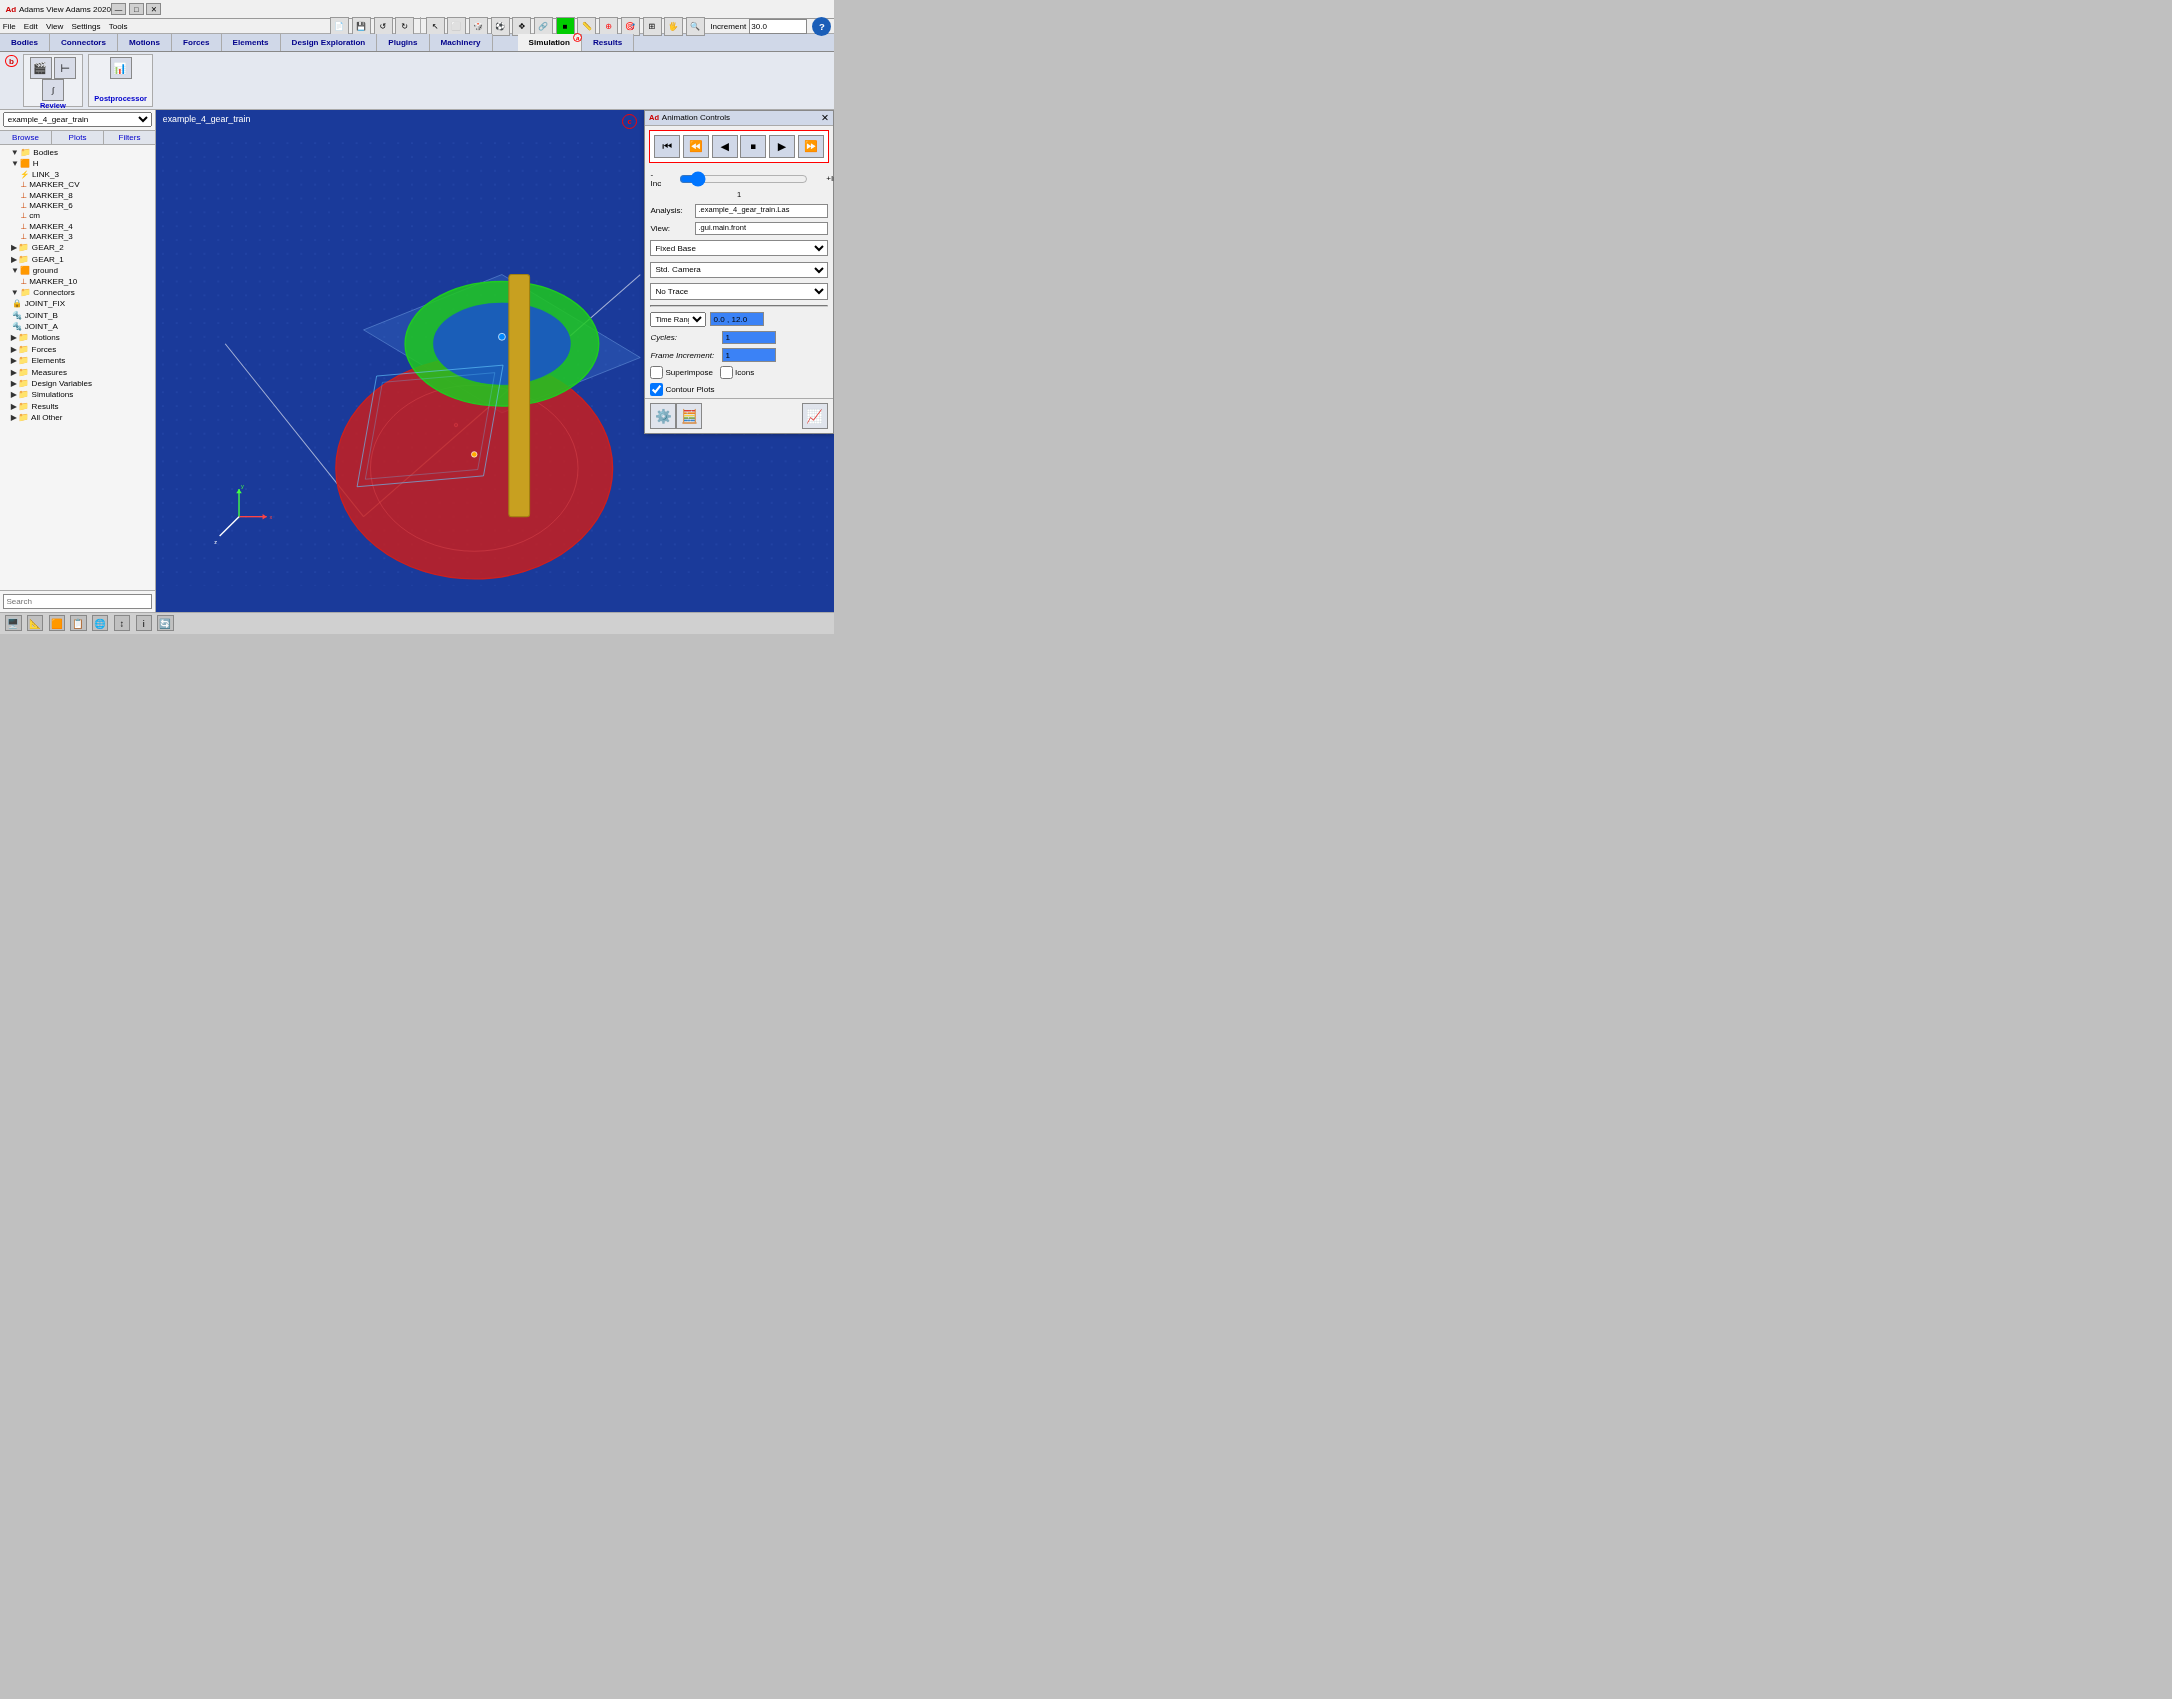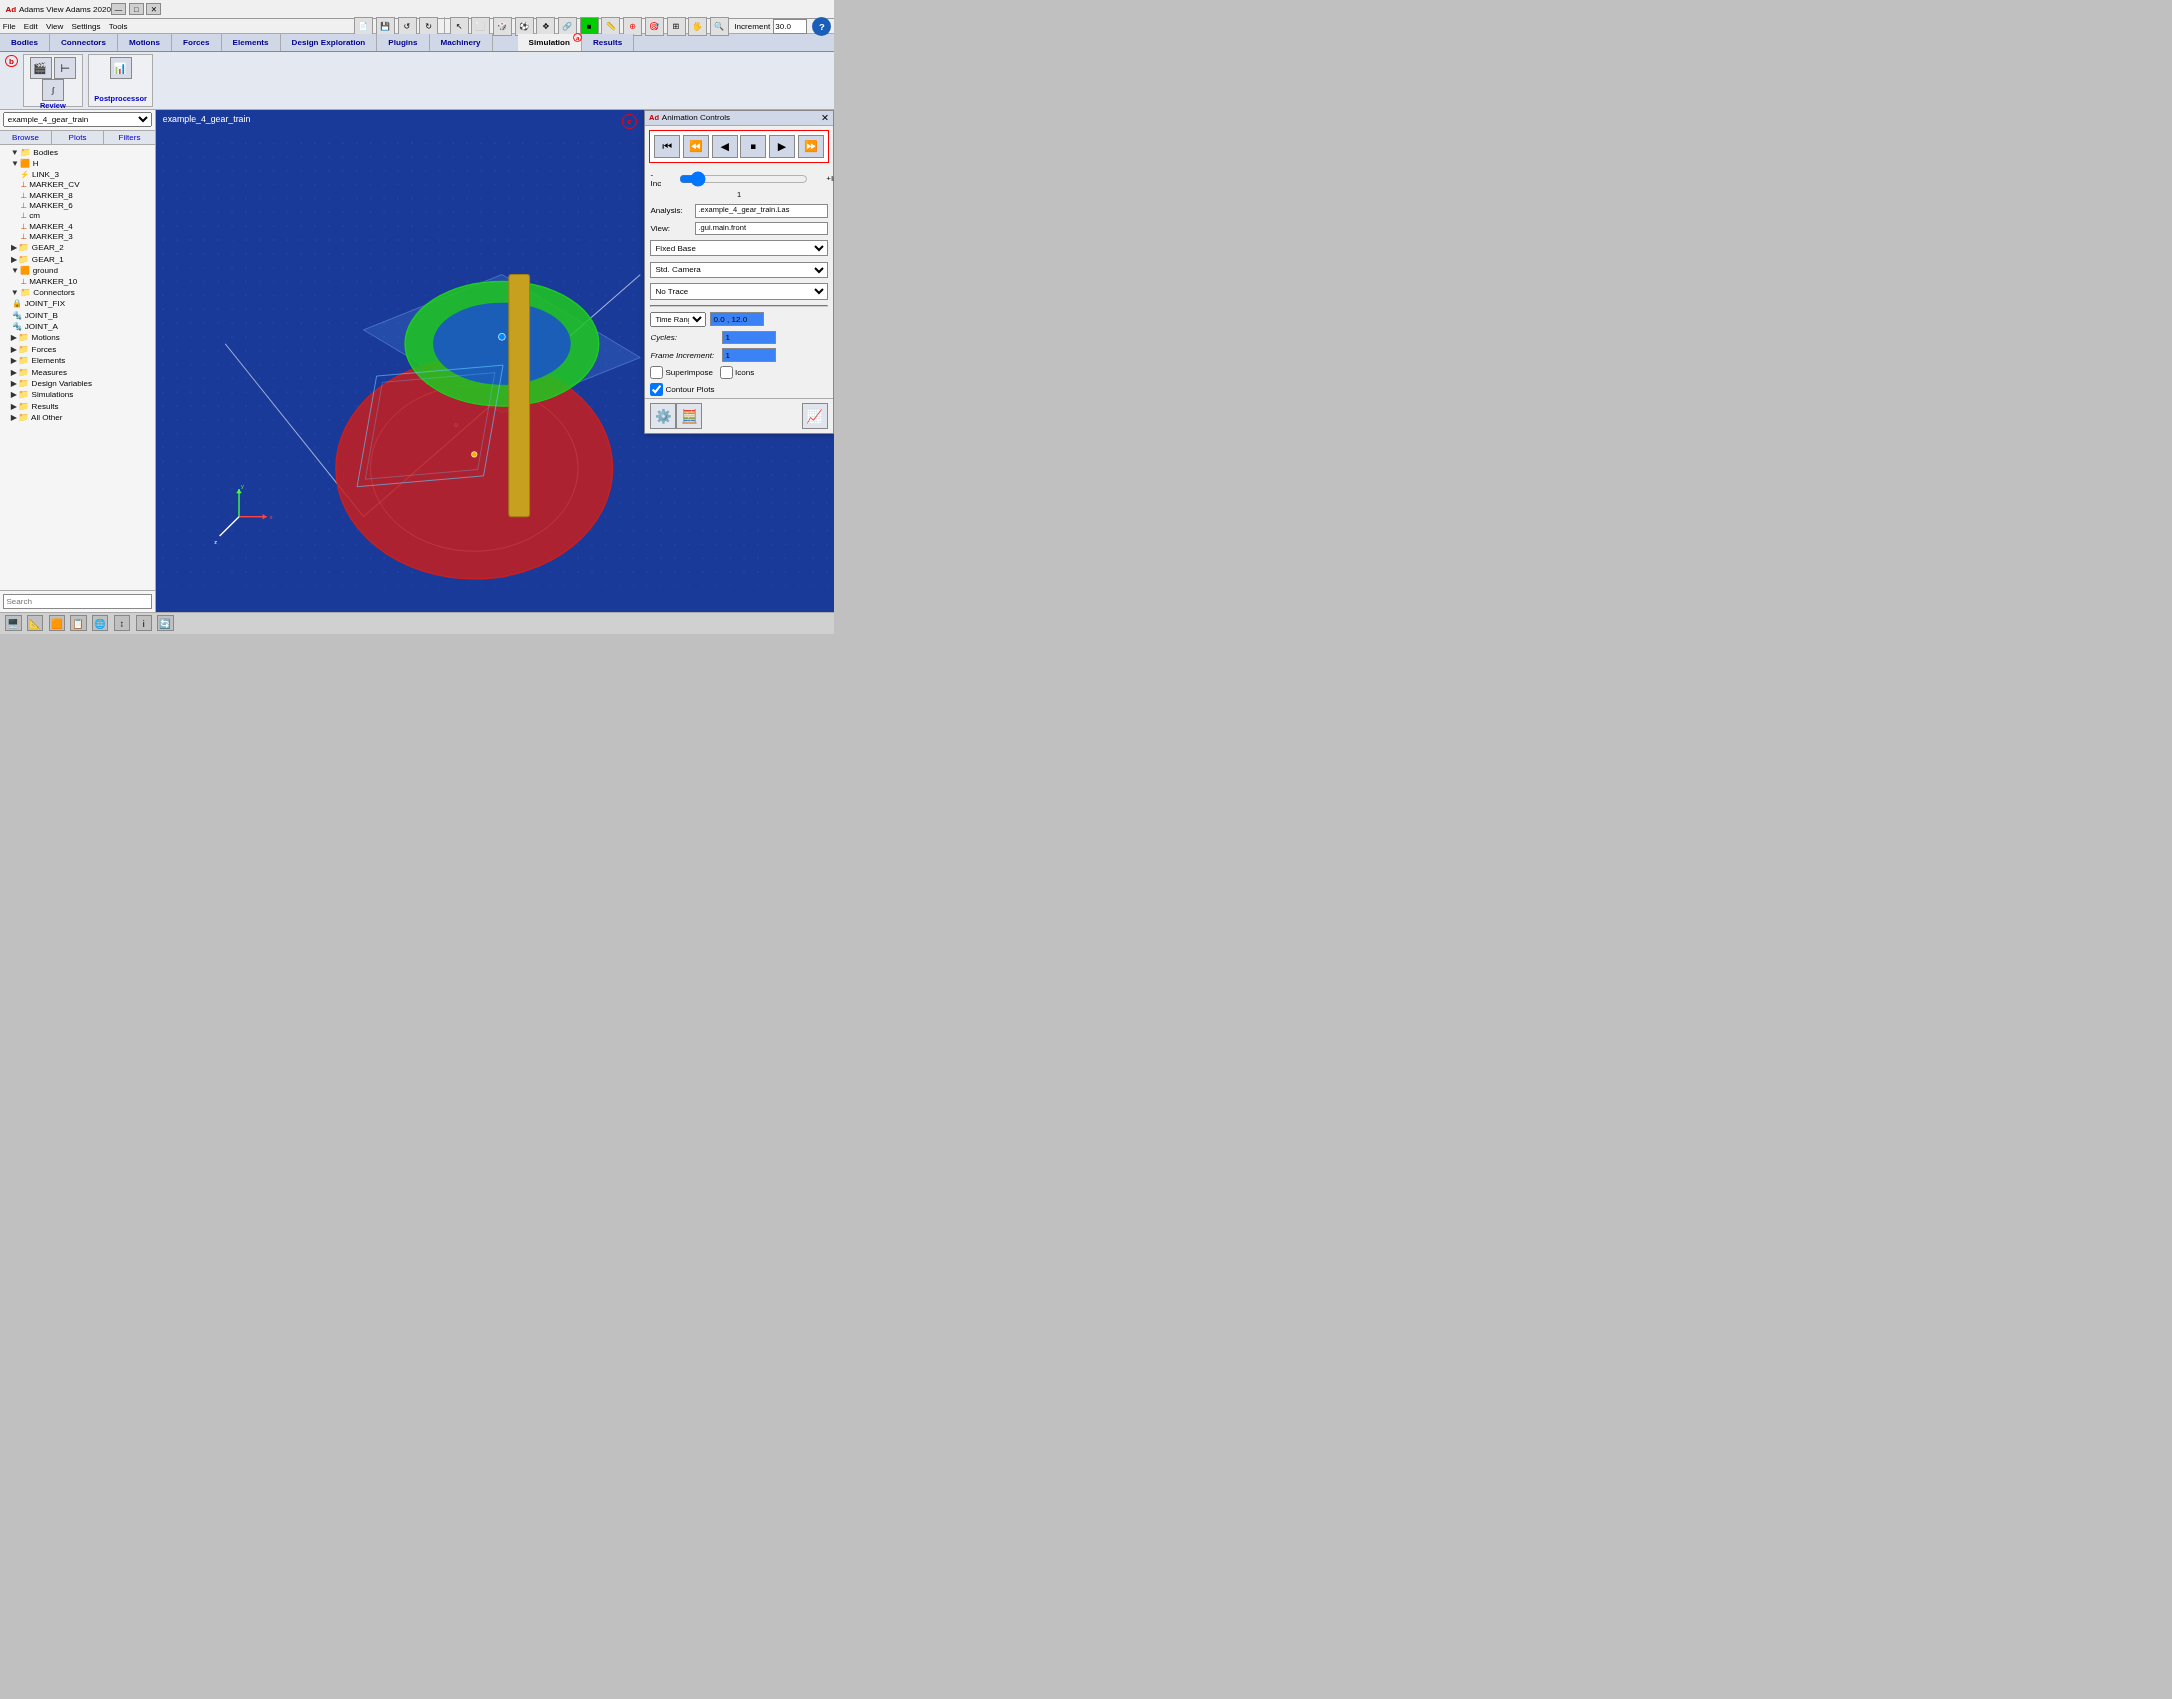--- a/index.html
+++ b/index.html
@@ -39,21 +39,21 @@
     .tb-btn {
       width: 19px; height: 19px;
       background: #e0e0e0;
       border: 0.7px solid #999;
       display: flex; align-items: center; justify-content: center;
       cursor: pointer;
       font-size: 9.5px;
     }
     .increment-label { font-size: 7.5px; margin-left: 2.7px; }
     .increment-input {
-      width: 34px; height: 15px;
+      width: 58px; height: 15px;
       border: 0.7px solid #888;
       background: white;
       font-size: 8.1px;
       padding: 0 1.4px;
     }
     .help-btn {
       width: 19px; height: 19px;
       background: #1a5eb8;
       color: white;
       border: none;

